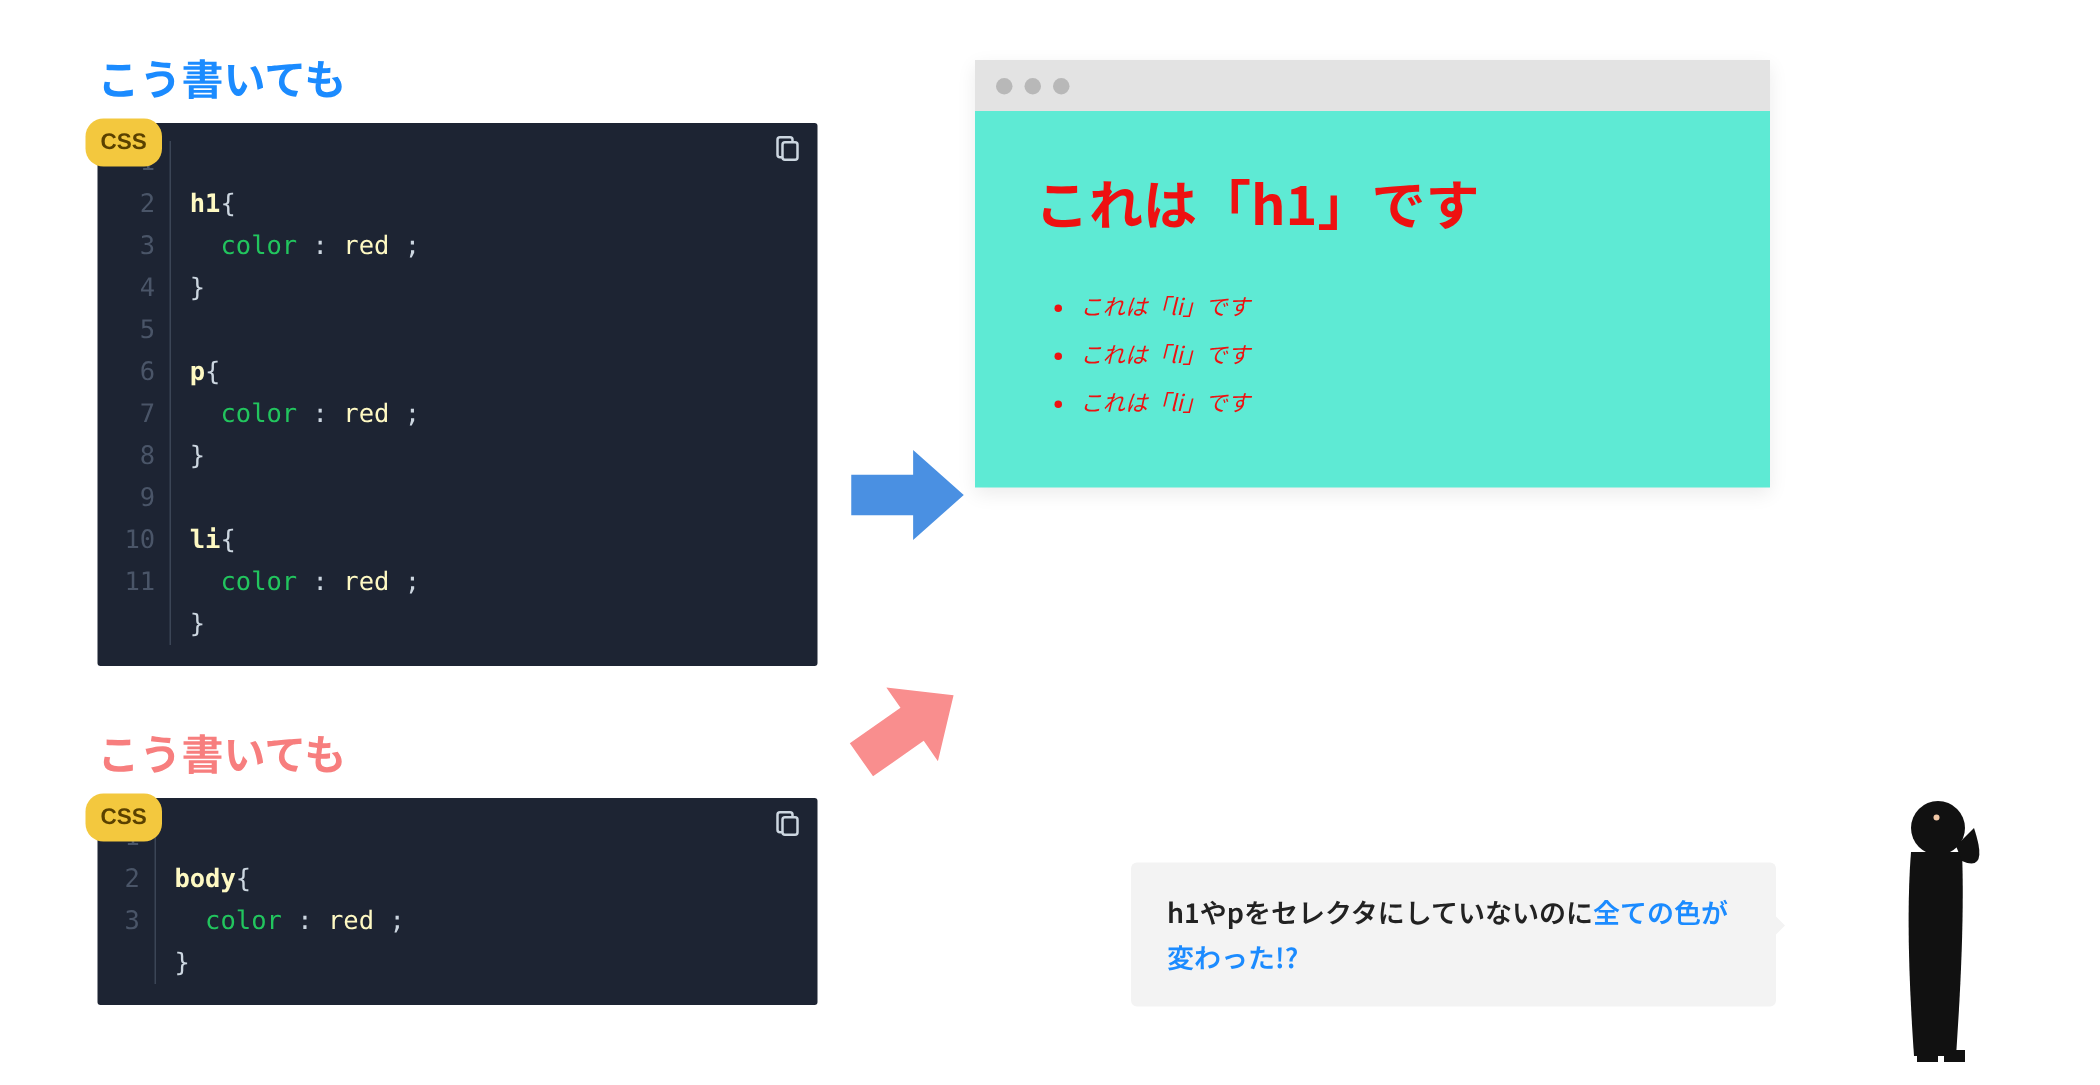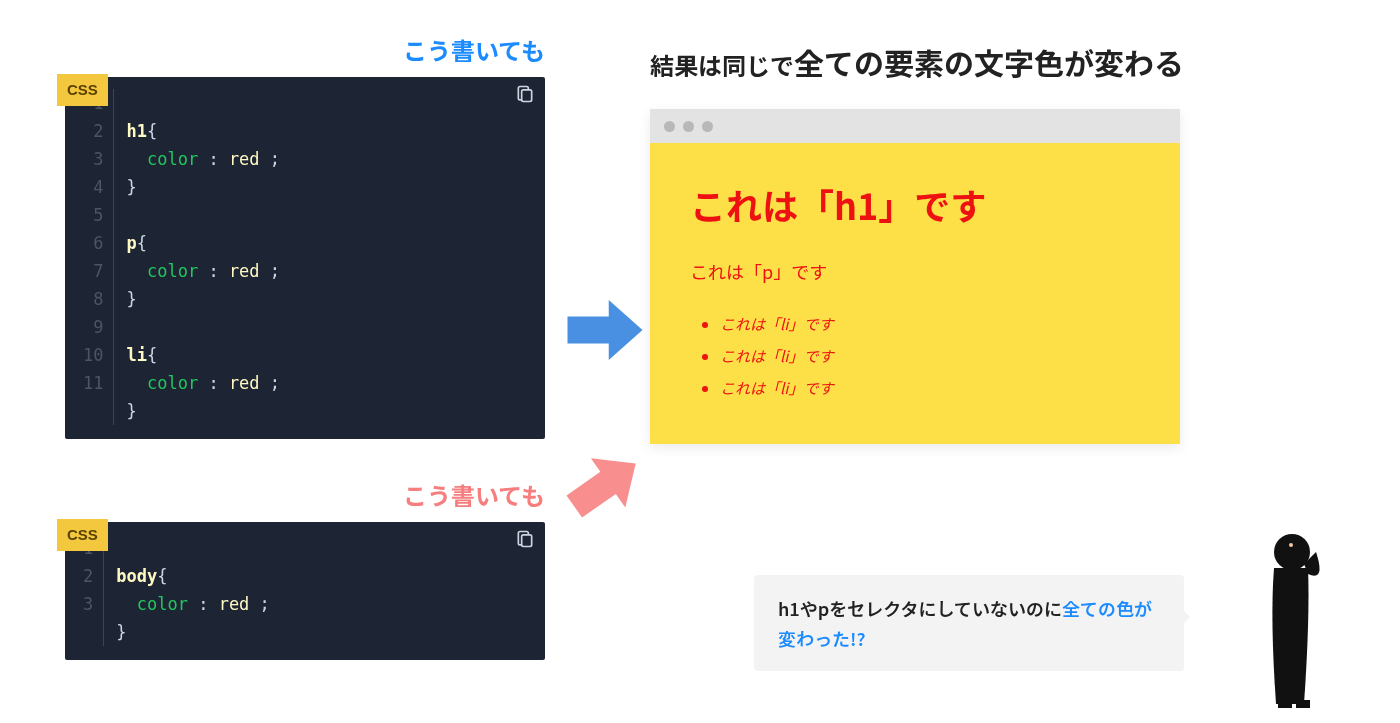--- a/index.html
+++ b/index.html
@@ -7,23 +7,23 @@
     width: 1400px;
     height: 723px;
     background: #fff;
     font-family: "Hiragino Sans", "Noto Sans JP", sans-serif;
     position: relative;
     overflow: hidden;
   }
 
   
   .label-blue, .label-pink {
-    font-size: 24px;
+    font-size: 28px;
     font-weight: 700;
-    text-align: right;
+    text-align: left;
     margin-bottom: 10px;
   }
   .label-blue  { color:#1b8bff; }
   .label-pink  { color:#f77e7e; }
 
   
   .editor {
     background:#1d2433;
     border-radius:2px;
     position:relative;
@@ -34,21 +34,21 @@
     width:480px;
   }
   .editor .tag {
     position:absolute;
     top:-3px; left:-8px;
     background:#f3c83e;
     color:#5a4100;
     font-size:15px;
     font-weight:700;
     padding:2px 10px;
-    border-radius:0;
+    border-radius:12px;
     font-family:"Hiragino Sans",sans-serif;
   }
   .editor .copy {
     position:absolute;
     top:6px; right:10px;
     width:20px; height:22px;
     color:#ccd6e0;
   }
   .editor .body { display:flex; padding:12px 0 14px 0; }
   .editor .gutter{
@@ -73,21 +73,21 @@
     font-weight:700;
     color:#222;
     margin-bottom:25px;
     white-space:nowrap;
   }
   .result-title .em{ font-size:30px; }
 
   
   .browser{
     width:530px;
-    background:#fde047;
+    background:#5eead4;
     box-shadow:0 4px 12px rgba(0,0,0,.08);
   }
   .browser-bar{
     height:34px;
     background:#e3e3e3;
     display:flex;
     align-items:center;
     padding:0 14px;
     gap:8px;
   }
@@ -203,33 +203,29 @@
 </div>
 
 <svg class="arrow" style="left:565px;top:300px" viewBox="0 0 100 80">
   <polygon class="arrow-blue" points="0,22 55,22 55,0 100,40 55,80 55,58 0,58"></polygon>
 </svg>
 <svg class="arrow" style="left:565px;top:455px;transform:rotate(-35deg)" viewBox="0 0 100 80">
   <polygon class="arrow-pink" points="0,22 55,22 55,0 100,40 55,80 55,58 0,58"></polygon>
 </svg>
 
 <div class="right-col">
-  <div class="result-title">
-    <span>結果は同じで</span><span class="em">全ての要素の文字色が変わる</span>
-  </div>
 
   <div class="browser">
     <div class="browser-bar">
       <span class="dot"></span>
       <span class="dot"></span>
       <span class="dot"></span>
     </div>
     <div class="browser-content">
       <h1>これは「h1」です</h1>
-      <p>これは「p」です</p>
       <ul>
         <li>これは「li」です</li>
         <li>これは「li」です</li>
         <li>これは「li」です</li>
       </ul>
     </div>
   </div>
 </div>
 
 <div class="speech">

